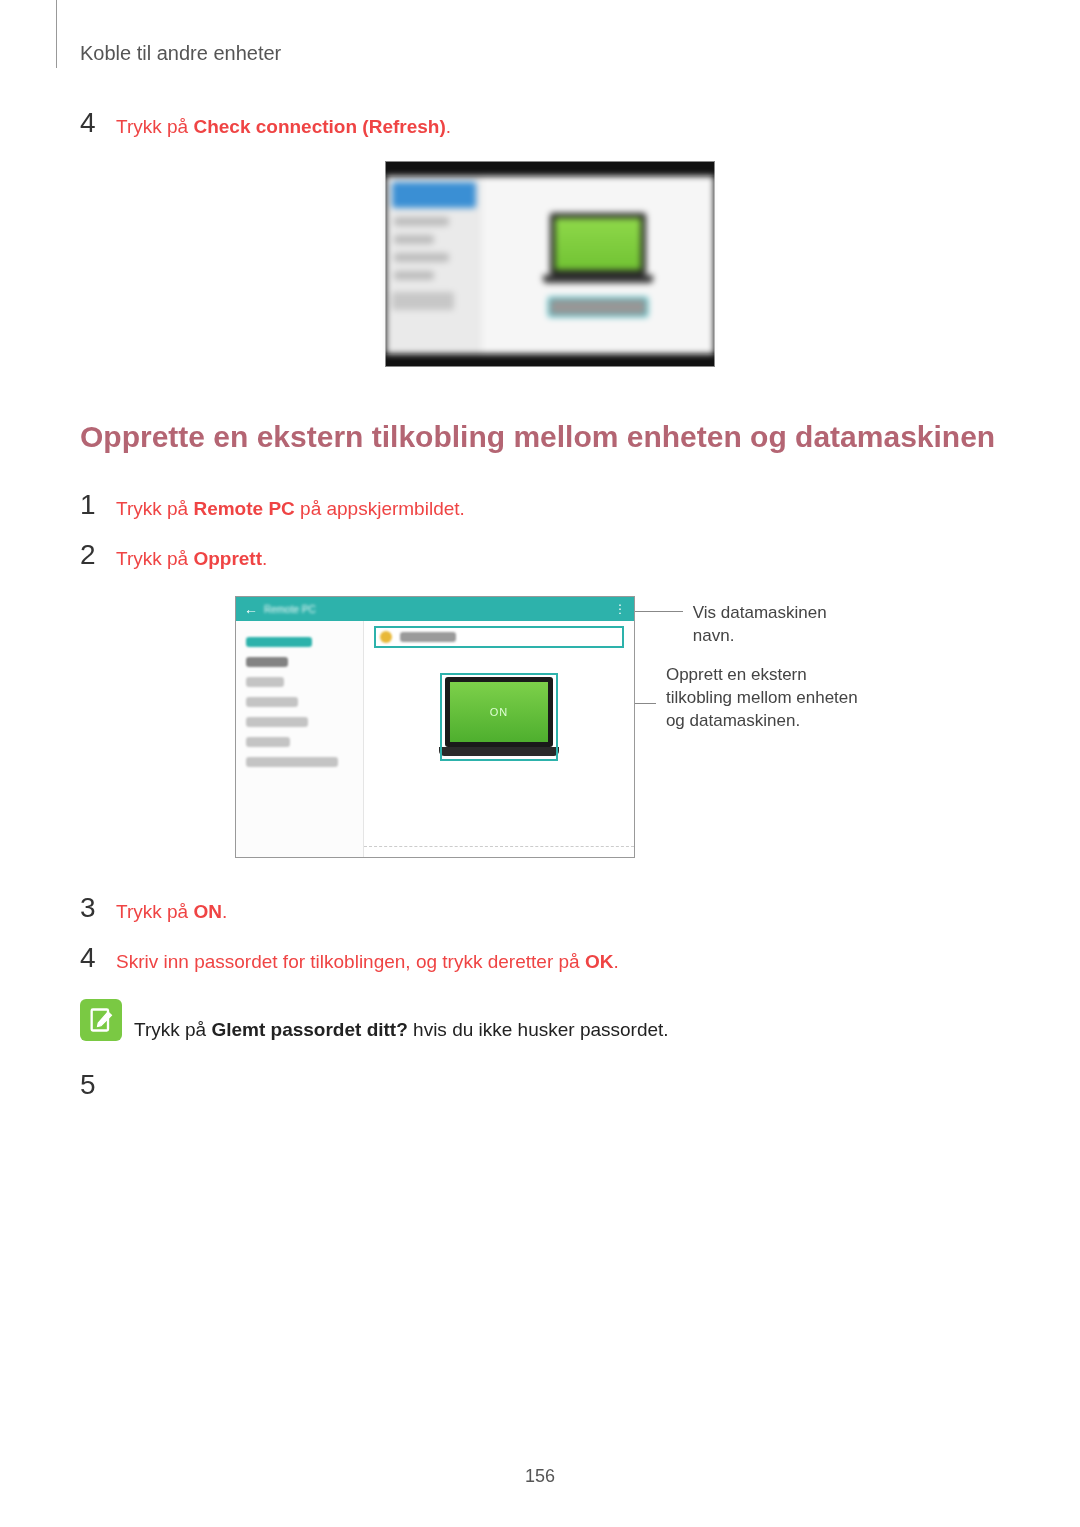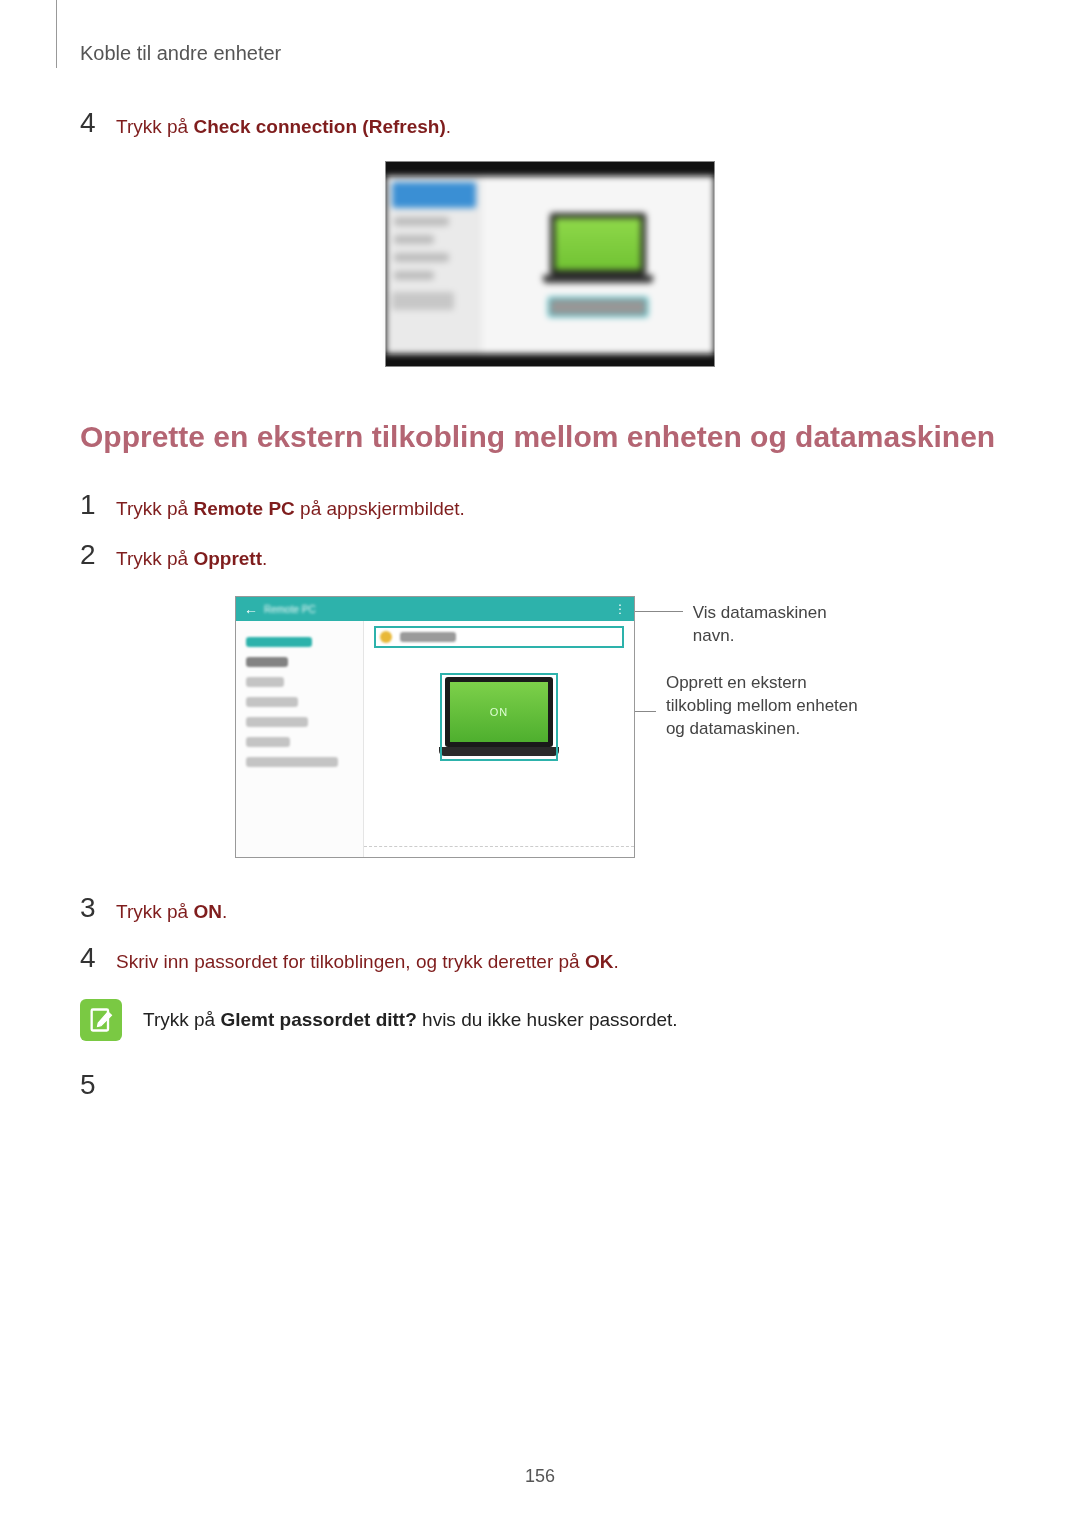--- a/index.html
+++ b/index.html
@@ -35,21 +35,21 @@
   }
   .step-num {
     font-size: 28px;
     font-weight: 400;
     color: #333;
     line-height: 1;
     min-width: 22px;
   }
   .step-text {
     font-size: 19px;
-    color: #7f1d1d;
+    color: #ef4444;
     line-height: 1.4;
     padding-top: 5px;
   }
   .bold { font-weight: 700; }
   .section-heading {
     font-size: 30px;
     font-weight: 700;
     color: #b46573;
     line-height: 1.35;
     margin: 50px 0 34px 0;
@@ -280,28 +280,28 @@
     background: #888;
     margin-top: 9px;
   }
   .callout-text {
     font-size: 17px;
     color: #444;
     line-height: 1.35;
     padding-left: 10px;
   }
   .callout1 .callout-line { width: 50px; }
-  .callout2 { margin-top: 24px; align-items: center; }
+  .callout2 { margin-top: 16px; align-items: center; }
   .callout2 .callout-line { width: 50px; }
 
   
   .note-row {
     display: flex;
-    align-items: flex-start;
-    gap: 21px;
+    align-items: flex-end;
+    gap: 12px;
     margin: 24px 0 30px 0;
   }
   .note-icon {
     width: 42px;
     height: 42px;
     border-radius: 6px;
     background: #7ac943;
     display: flex;
     align-items: center;
     justify-content: center;

